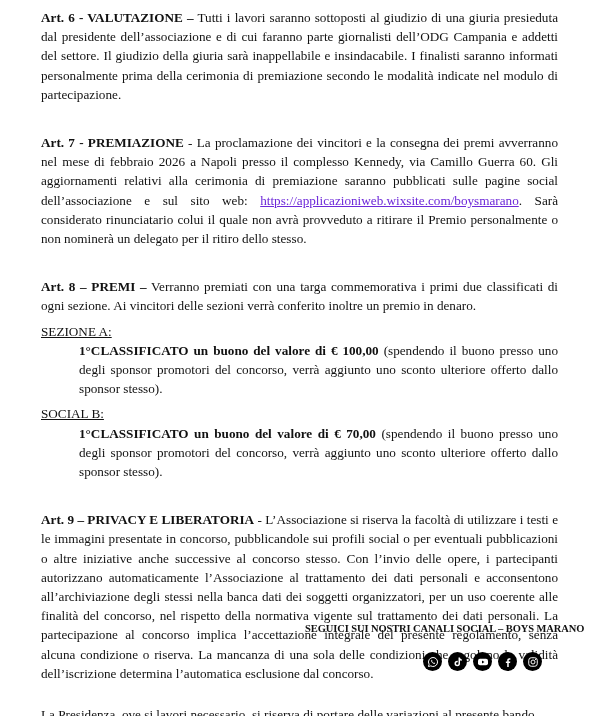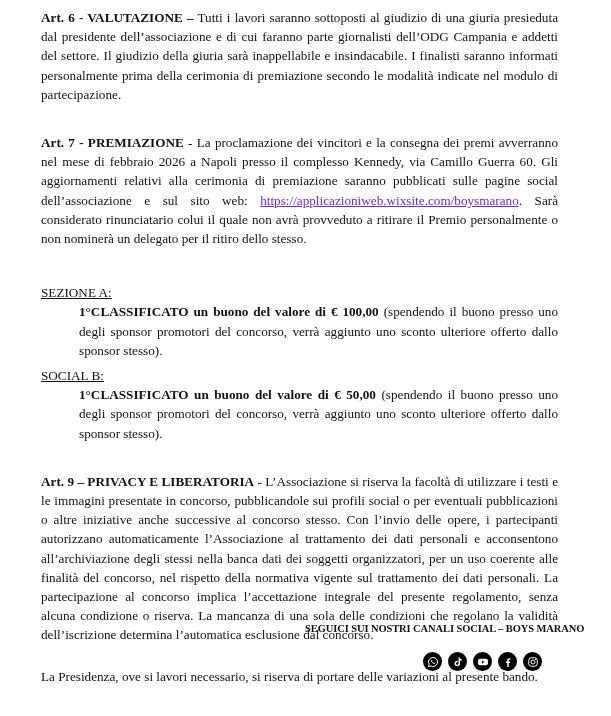--- a/index.html
+++ b/index.html
@@ -77,26 +77,27 @@
 <div class="page">
 
   <p class="para"><b>Art. 6 - VALUTAZIONE –</b><span> Tutti i lavori saranno sottoposti al giudizio di una giuria presieduta dal presidente dell’associazione e di cui faranno parte giornalisti dell’ODG Campania e addetti del settore. Il giudizio della giuria sarà inappellabile e insindacabile. I finalisti saranno informati personalmente prima della cerimonia di premiazione secondo le modalità indicate nel modulo di partecipazione.</span></p>
 
   <div class="gap-big"></div>
 
   <p class="para"><b>Art. 7 - PREMIAZIONE</b><span> - La proclamazione dei vincitori e la consegna dei premi avverranno nel mese di febbraio 2026 a Napoli presso il complesso Kennedy, via Camillo Guerra 60. Gli aggiornamenti relativi alla cerimonia di premiazione saranno pubblicati sulle pagine social dell’associazione e sul sito web: </span><a class="link" href="#">https://applicazioniweb.wixsite.com/boysmarano</a><span>. Sarà considerato rinunciatario colui il quale non avrà provveduto a ritirare il Premio personalmente o non nominerà un delegato per il ritiro dello stesso.</span></p>
 
   <div class="gap-big"></div>
 
+  <p class="para"><b>Art. 8 – PREMI –</b><span> Verranno premiati con una targa commemorativa i primi due classificati di ogni sezione. Ai vincitori delle sezioni verrà conferito inoltre un premio in denaro.</span></p>
 
   <span class="section-label">SEZIONE A:</span>
   <p class="indent"><b>1°CLASSIFICATO un buono del valore di € 100,00</b><span> (spendendo il buono presso uno degli sponsor promotori del concorso, verrà aggiunto uno sconto ulteriore offerto dallo sponsor stesso).</span></p>
 
   <span class="section-label">SOCIAL B:</span>
-  <p class="indent"><b>1°CLASSIFICATO un buono del valore di € 50,00</b><span> (spendendo il buono presso uno degli sponsor promotori del concorso, verrà aggiunto uno sconto ulteriore offerto dallo sponsor stesso).</span></p>
+  <p class="indent"><b>1°CLASSIFICATO un buono del valore di € 70,00</b><span> (spendendo il buono presso uno degli sponsor promotori del concorso, verrà aggiunto uno sconto ulteriore offerto dallo sponsor stesso).</span></p>
 
   <div class="gap-big"></div>
 
   <p class="para"><b>Art. 9 – PRIVACY E LIBERATORIA</b><span> - L’Associazione si riserva la facoltà di utilizzare i testi e le immagini presentate in concorso, pubblicandole sui profili social o per eventuali pubblicazioni o altre iniziative anche successive al concorso stesso. Con l’invio delle opere, i partecipanti autorizzano automaticamente l’Associazione al trattamento dei dati personali e acconsentono all’archiviazione degli stessi nella banca dati dei soggetti organizzatori, per un uso coerente alle finalità del concorso, nel rispetto della normativa vigente sul trattamento dei dati personali. La partecipazione al concorso implica l’accettazione integrale del presente regolamento, senza alcuna condizione o riserva. La mancanza di una sola delle condizioni che regolano la validità dell’iscrizione determina l’automatica esclusione dal concorso.</span></p>
 
   <div class="gap-mid"></div>
 
   <p style="text-align:left;">La Presidenza, ove si lavori necessario, si riserva di portare delle variazioni al presente bando.</p>
 
 </div>

